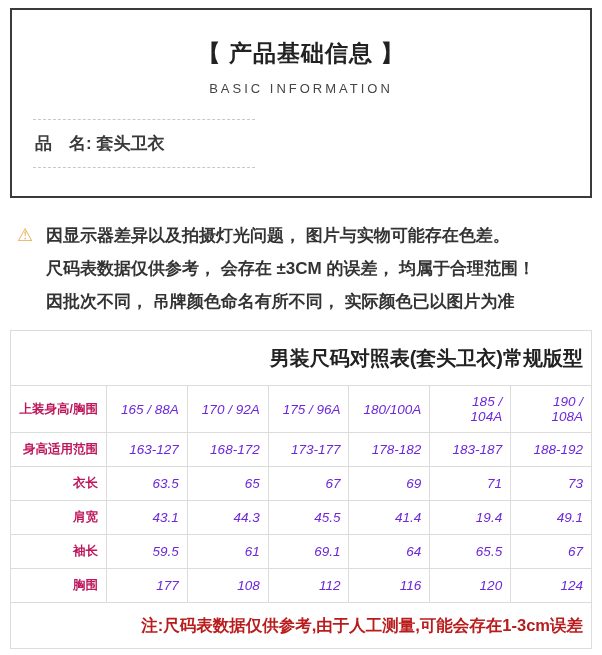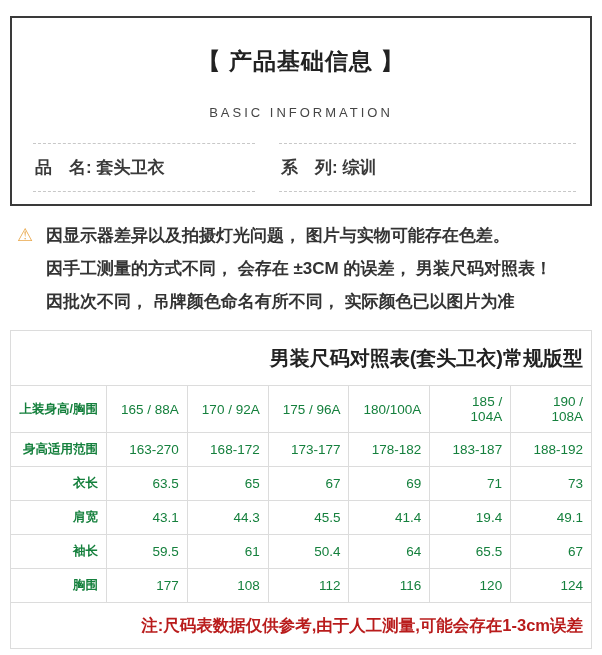--- a/index.html
+++ b/index.html
@@ -7,44 +7,44 @@
     margin: 0; padding: 0;
     width: 602px; height: 655px;
     background: #ffffff;
     font-family: "Liberation Sans", "DejaVu Sans", sans-serif;
     color: #333;
   }
   .page { position: relative; width: 602px; height: 655px; overflow: hidden; }
 
   
   .info-box {
-    position: absolute; left: 10px; top: 16px;
+    position: absolute; left: 10px; top: 8px;
     width: 582px; height: 190px;
     border: 2px solid #3a3a3a;
     background: #fff;
   }
   .info-title {
     margin: 28px 0 0 0;
     text-align: center;
     font-size: 23px;
     font-weight: bold;
     color: #222;
     letter-spacing: 1px;
   }
   .info-subtitle {
-    margin-top: 28px;
+    margin-top: 12px;
     text-align: center;
     font-size: 13px;
     letter-spacing: 3px;
     color: #454545;
   }
   .fields {
     display: flex;
     margin: 23px 14px 0 21px;
-    gap: 24px;
+    gap: 32px;
   }
   .field {
     border-top: 1px dashed #c8c8c8;
     border-bottom: 1px dashed #c8c8c8;
     padding: 12px 0 12px 2px;
     font-size: 17px;
     font-weight: 600;
     color: #3a3a3a;
     white-space: nowrap;
   }
@@ -92,57 +92,55 @@
   .title-row th {
     height: 55px;
     font-size: 20px;
     font-weight: bold;
     color: #222;
   }
   .data-row th, .data-row td { height: 34px; }
   .data-row th {
     font-size: 12.5px;
     font-weight: bold;
-    color: #15803d;
+    color: #be185d;
   }
   .data-row td {
     font-size: 13.5px;
     font-weight: normal;
-    color: #15803d;
+    color: #6d28d9;
+    font-style: italic;
   }
   .note-row td {
     height: 46px;
     font-size: 16.5px;
     font-weight: bold;
     color: #b91c1c;
   }
 </style>
 </head>
 <body>
 
 <div class="page">
 
   <section class="info-box">
     <h1 class="info-title">【 产品基础信息 】</h1>
     <div class="info-subtitle">BASIC INFORMATION</div>
     <div class="fields">
       <div class="field field-left">
         <span>品　名: 套头卫衣</span>
       </div>
-      <div class="field field-right">
-        <span>系　列: 综训</span>
-      </div>
     </div>
   </section>
 
   <section class="notice">
     <span class="warn-icon">⚠</span>
     <div class="notice-lines">
       <p>因显示器差异以及拍摄灯光问题， 图片与实物可能存在色差。</p>
-      <p>因手工测量的方式不同， 会存在 ±3CM 的误差， 男装尺码对照表！</p>
+      <p>尺码表数据仅供参考， 会存在 ±3CM 的误差， 均属于合理范围！</p>
       <p>因批次不同， 吊牌颜色命名有所不同， 实际颜色已以图片为准</p>
     </div>
   </section>
 
   <table class="size-table">
     <colgroup>
       <col class="label-col">
         <col>
         <col>
         <col>
@@ -158,21 +156,21 @@
         <th>上装身高/胸围</th>
         <td>165 / 88A</td>
         <td>170 / 92A</td>
         <td>175 / 96A</td>
         <td>180/100A</td>
         <td>185 / 104A</td>
         <td>190 / 108A</td>
       </tr>
       <tr class="data-row">
         <th>身高适用范围</th>
-        <td>163-270</td>
+        <td>163-127</td>
         <td>168-172</td>
         <td>173-177</td>
         <td>178-182</td>
         <td>183-187</td>
         <td>188-192</td>
       </tr>
       <tr class="data-row">
         <th>衣长</th>
         <td>63.5</td>
         <td>65</td>
@@ -187,21 +185,21 @@
         <td>44.3</td>
         <td>45.5</td>
         <td>41.4</td>
         <td>19.4</td>
         <td>49.1</td>
       </tr>
       <tr class="data-row">
         <th>袖长</th>
         <td>59.5</td>
         <td>61</td>
-        <td>50.4</td>
+        <td>69.1</td>
         <td>64</td>
         <td>65.5</td>
         <td>67</td>
       </tr>
       <tr class="data-row">
         <th>胸围</th>
         <td>177</td>
         <td>108</td>
         <td>112</td>
         <td>116</td>

